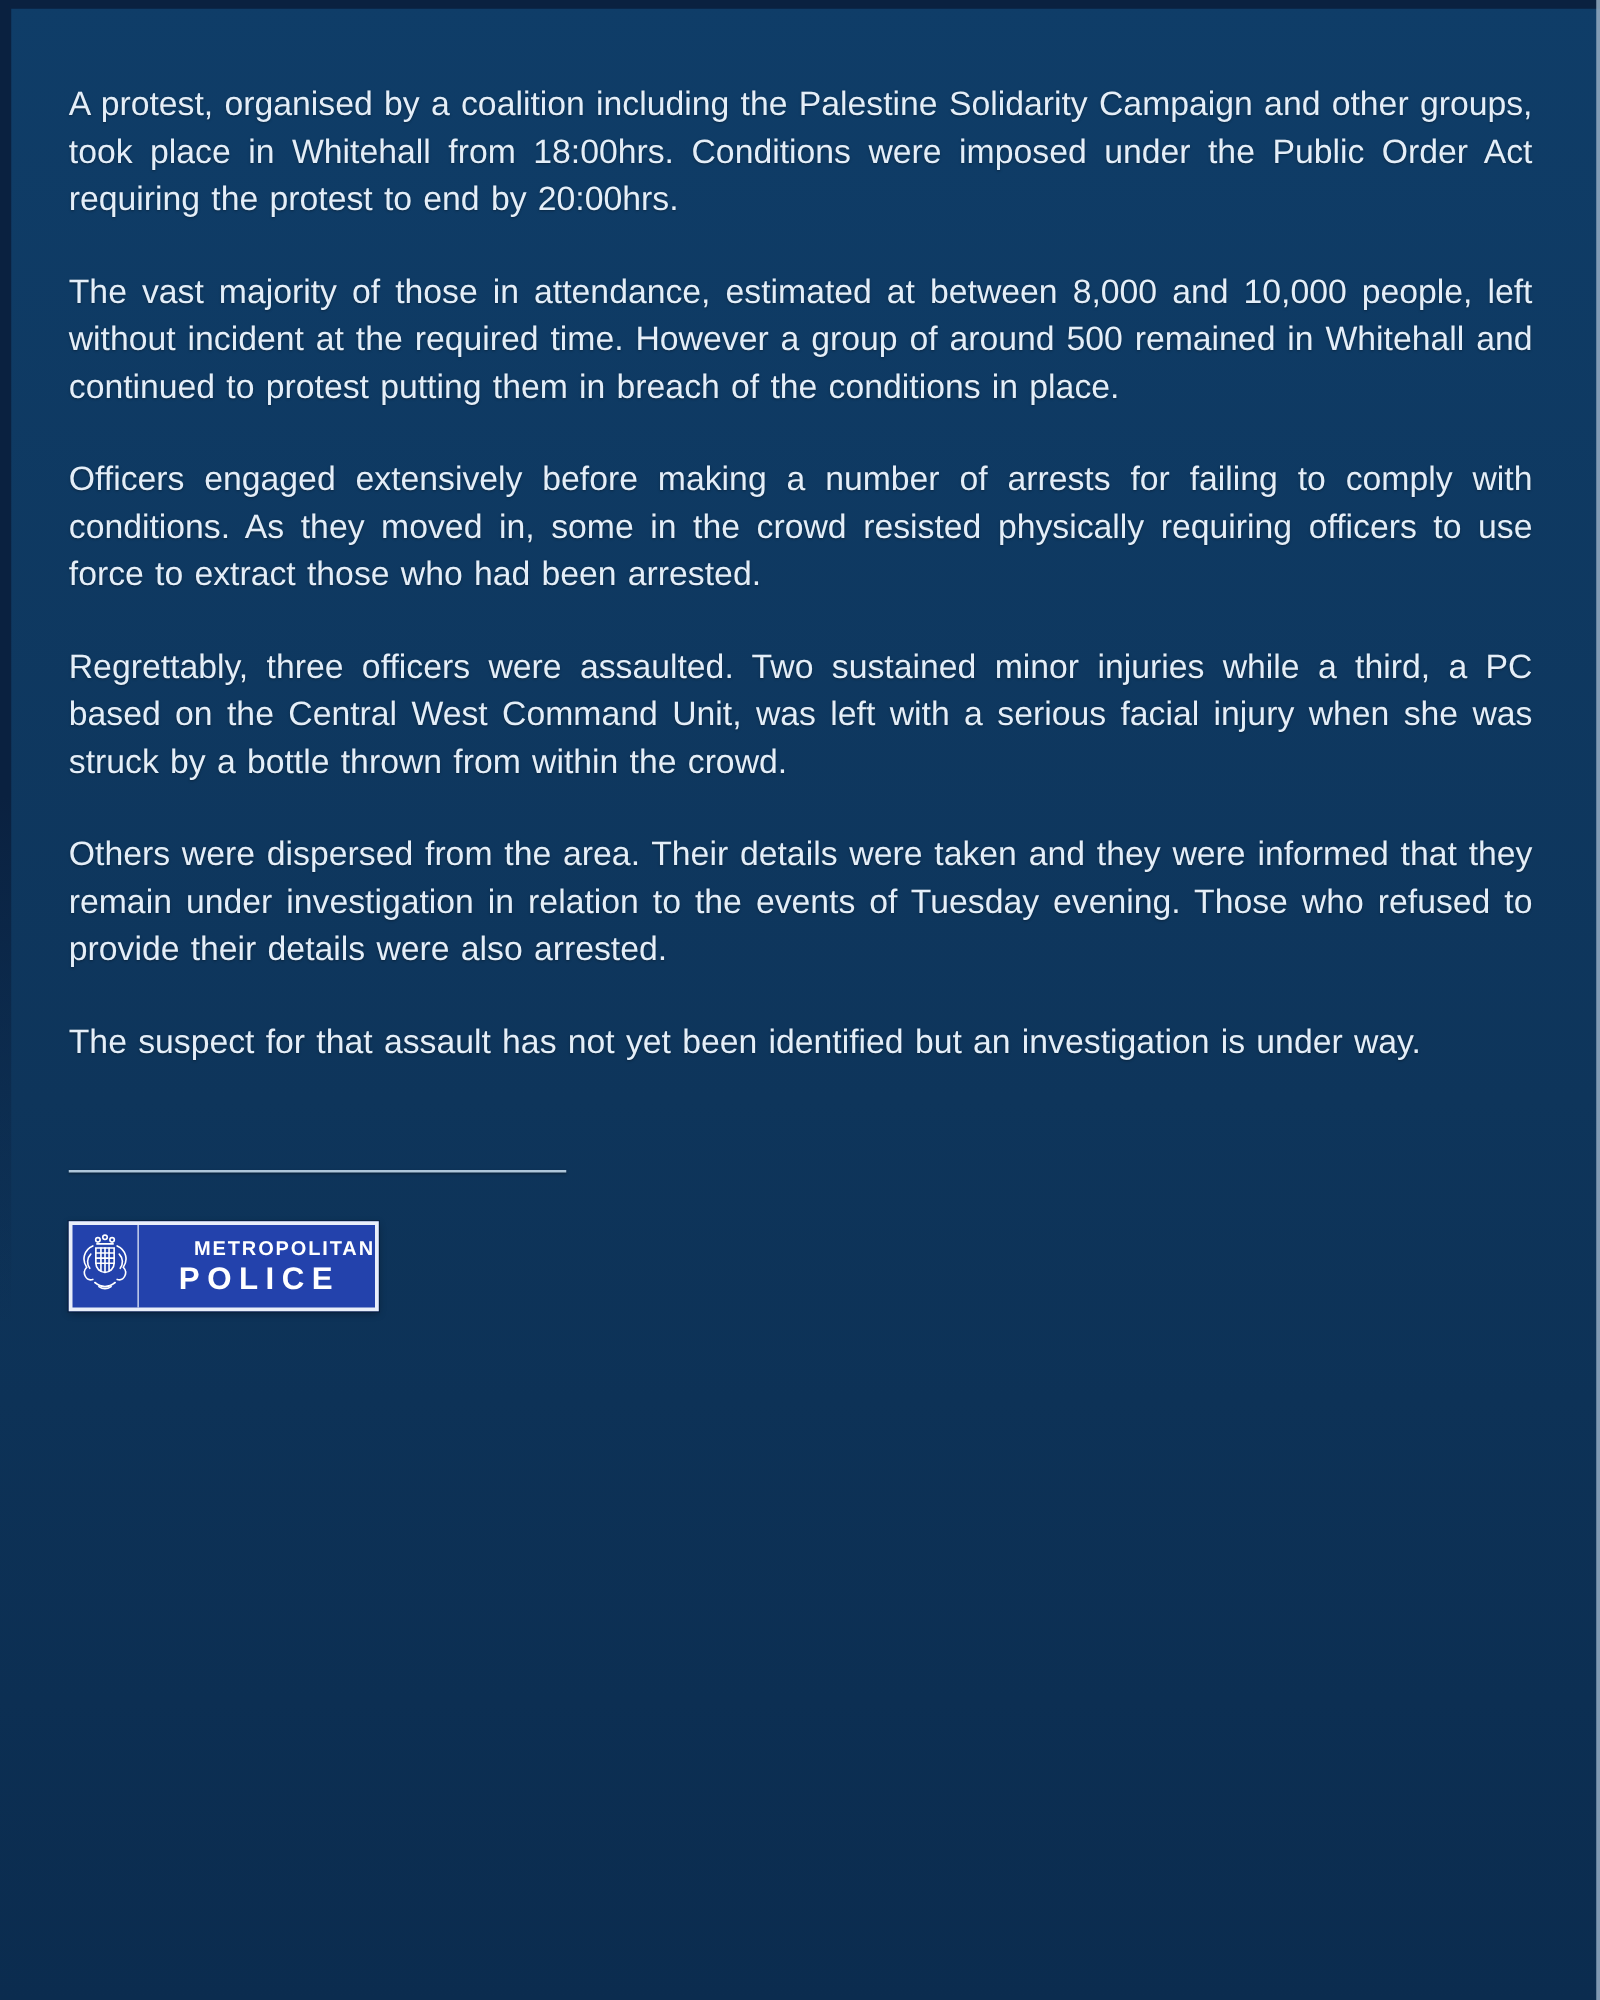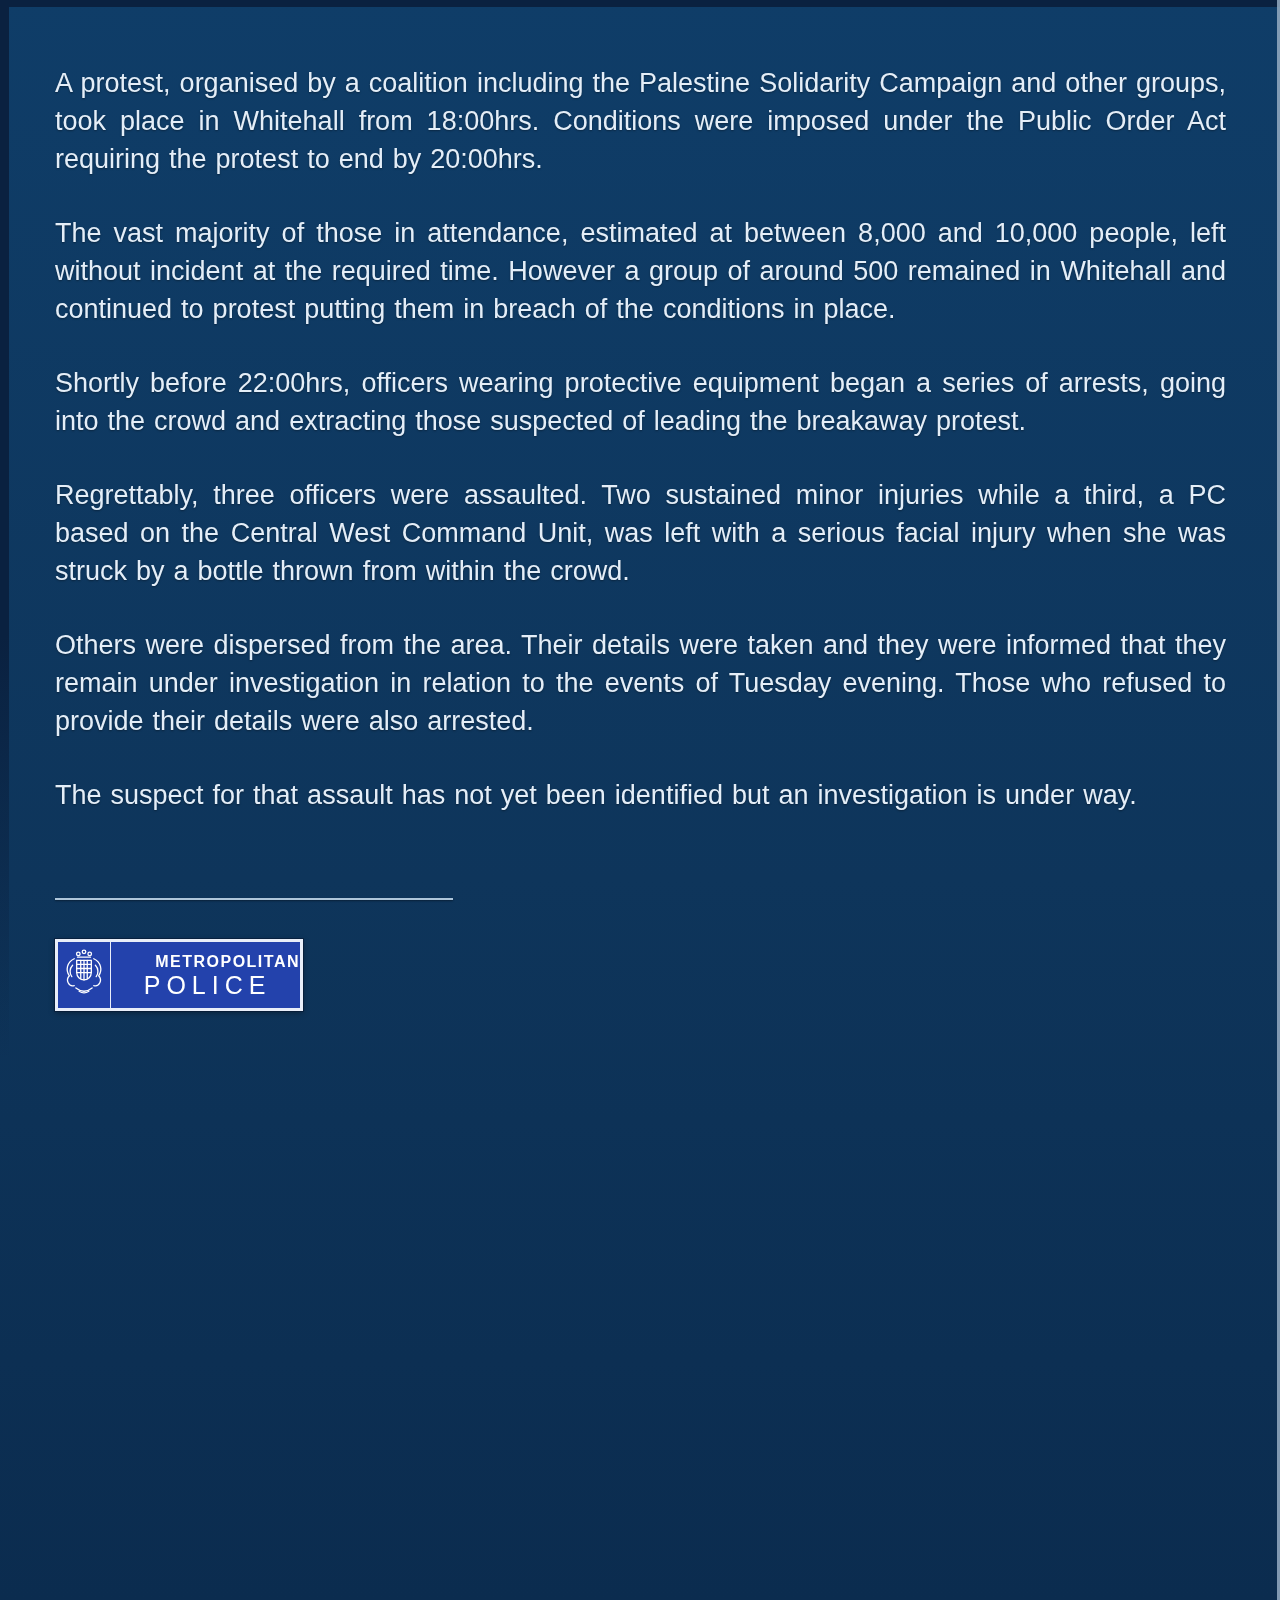--- a/index.html
+++ b/index.html
@@ -88,37 +88,37 @@
   }
   .logo-line1 {
     font-size: 16px;
     font-weight: bold;
     letter-spacing: 1.5px;
     line-height: 20px;
     margin-left: 44px;
   }
   .logo-line2 {
     font-size: 25px;
-    font-weight: normal;
+    font-weight: bold;
     letter-spacing: 6px;
     line-height: 27px;
     margin-left: 4px;
   }
 </style>
 </head>
 <body>
 
 <div class="edge-top"></div>
 <div class="edge-left"></div>
 <div class="edge-right"></div>
 
 <main class="content">
   <p class="para">A protest, organised by a coalition including the Palestine Solidarity Campaign and other groups, took place in Whitehall from 18:00hrs. Conditions were imposed under the Public Order Act requiring the protest to end by 20:00hrs.</p>
   <p class="para">The vast majority of those in attendance, estimated at between 8,000 and 10,000 people, left without incident at the required time. However a group of around 500 remained in Whitehall and continued to protest putting them in breach of the conditions in place.</p>
-  <p class="para">Shortly before 22:00hrs, officers wearing protective equipment began a series of arrests, going into the crowd and extracting those suspected of leading the breakaway protest.</p>
+  <p class="para">Officers engaged extensively before making a number of arrests for failing to comply with conditions. As they moved in, some in the crowd resisted physically requiring officers to use force to extract those who had been arrested.</p>
   <p class="para">Regrettably, three officers were assaulted. Two sustained minor injuries while a third, a PC based on the Central West Command Unit, was left with a serious facial injury when she was struck by a bottle thrown from within the crowd.</p>
   <p class="para">Others were dispersed from the area. Their details were taken and they were informed that they remain under investigation in relation to the events of Tuesday evening. Those who refused to provide their details were also arrested.</p>
   <p class="para">The suspect for that assault has not yet been identified but an investigation is under way.</p>
 
   <div class="divider"></div>
 
   <div class="logo">
     <div class="logo-crest">
       <svg width="52" height="56" viewBox="0 0 64 68" fill="none" stroke="#ffffff" stroke-width="1.6" stroke-linecap="round">
 

